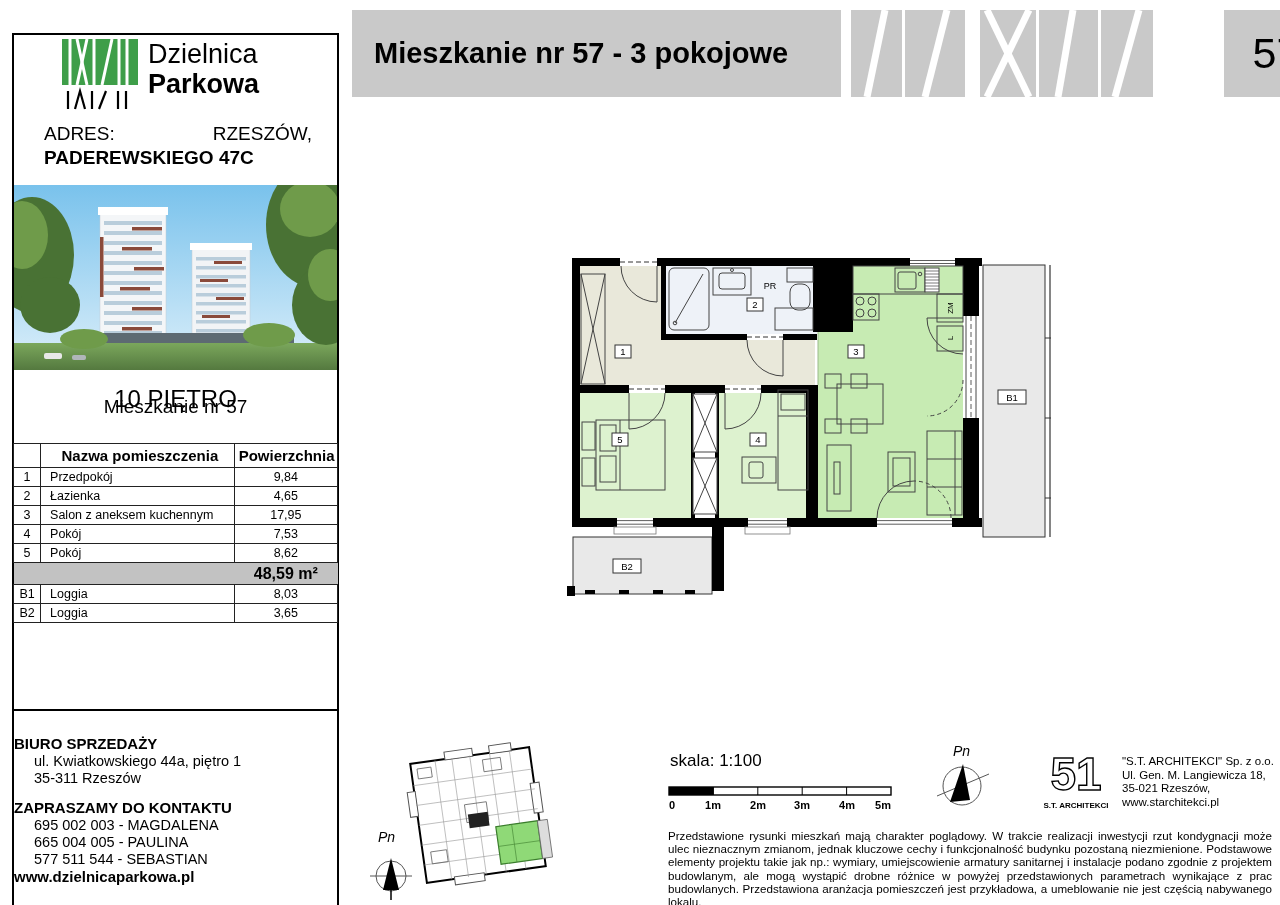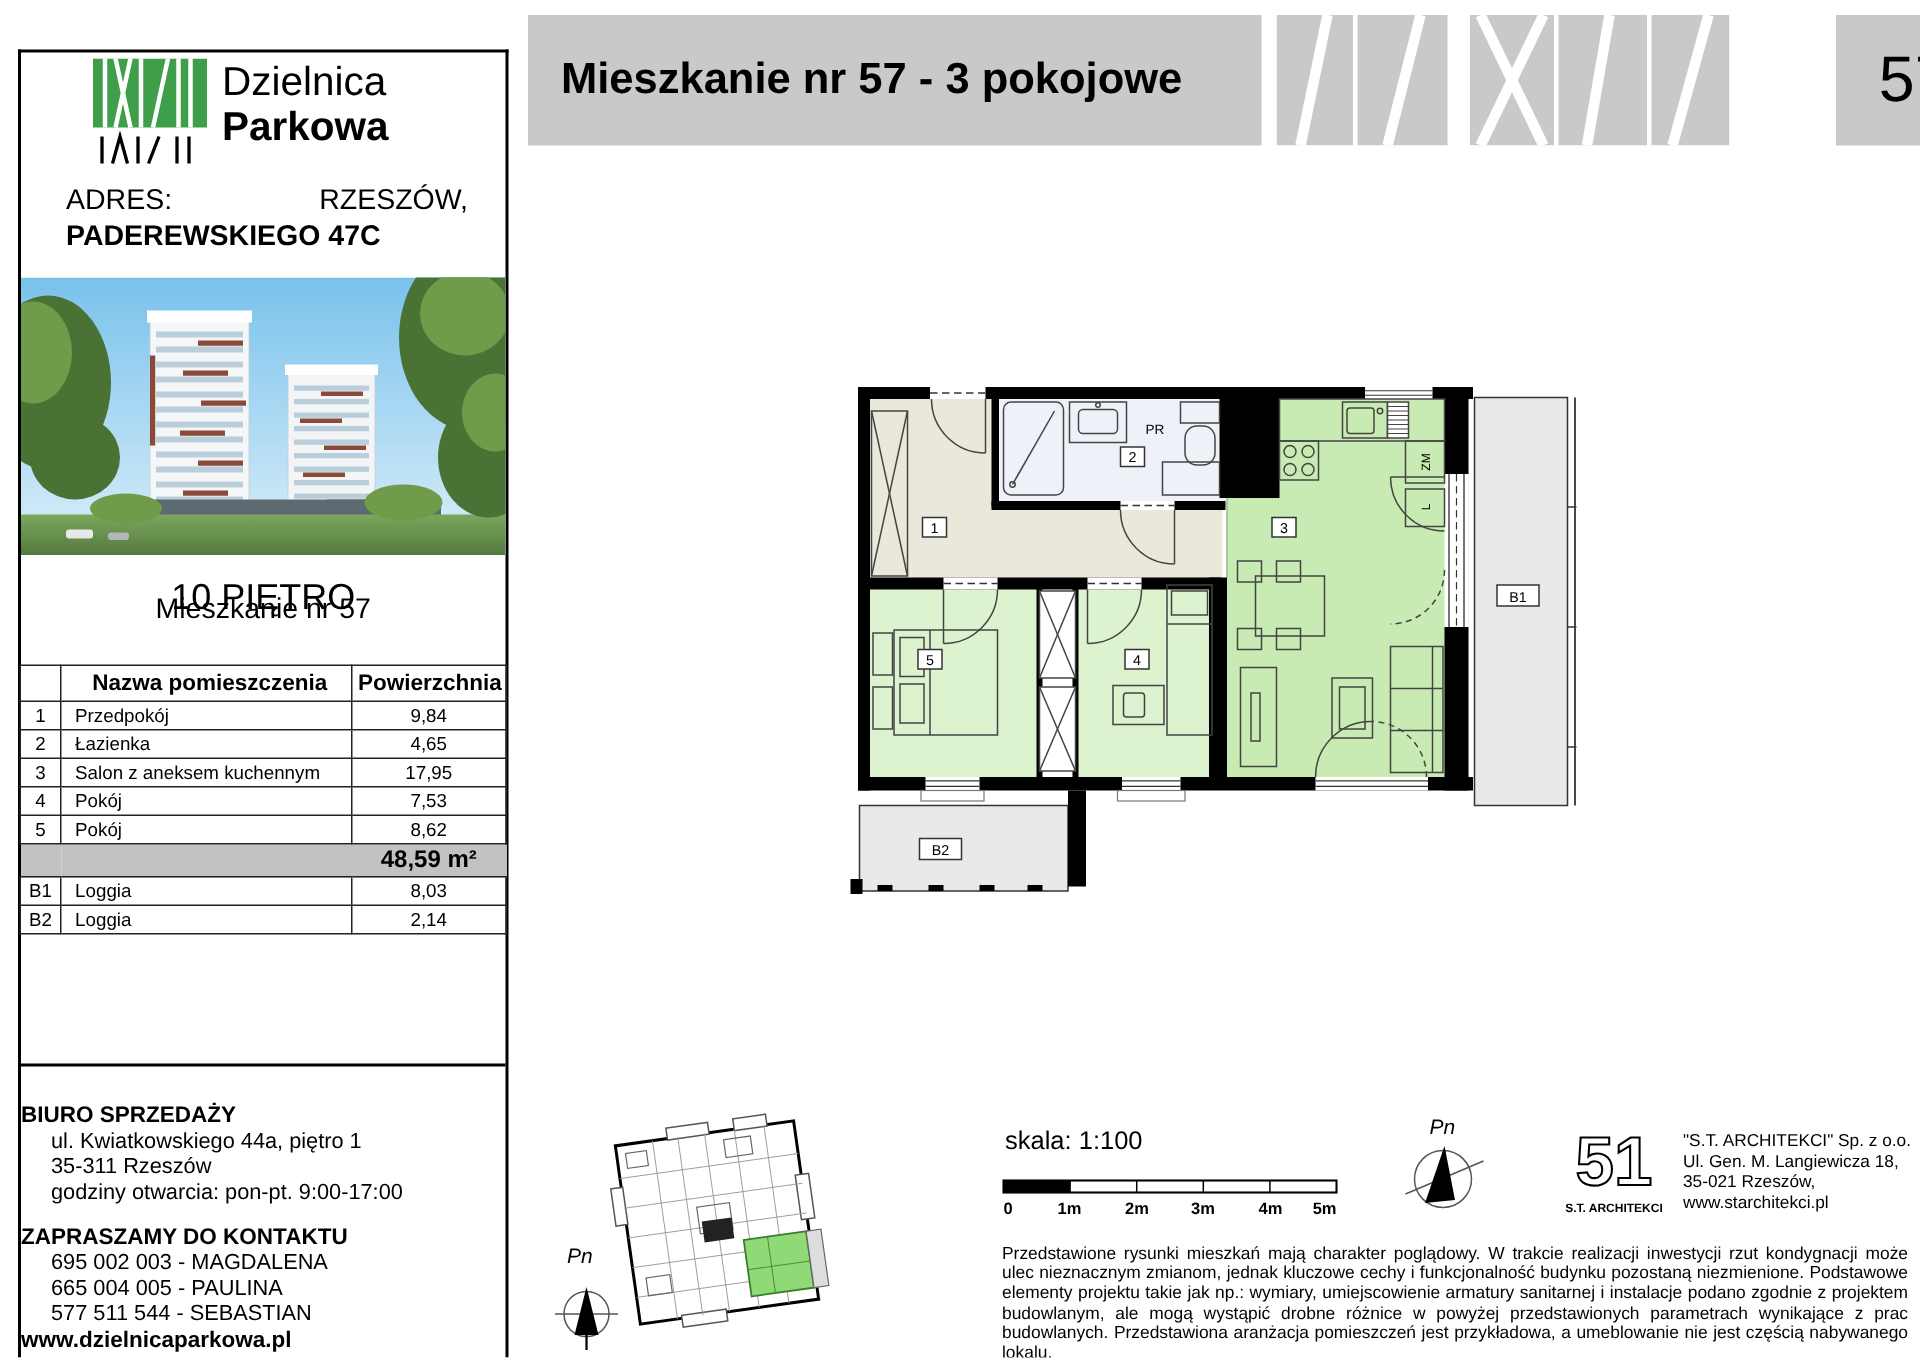--- a/index.html
+++ b/index.html
@@ -203,30 +203,29 @@
       <td class="c-area">48,59 m²</td>
     </tr>
     <tr>
       <td class="c-no">B1</td>
       <td class="c-name">Loggia</td>
       <td class="c-area">8,03</td>
     </tr>
     <tr>
       <td class="c-no">B2</td>
       <td class="c-name">Loggia</td>
-      <td class="c-area">2,14</td>
+      <td class="c-area">3,65</td>
     </tr>
   </tbody>
     </table>
 
   <div class="abs contact">
     <div class="t">BIURO SPRZEDAŻY</div>
     <div class="l">ul. Kwiatkowskiego 44a, piętro 1</div>
     <div class="l">35-311 Rzeszów</div>
-    <div class="l">godziny otwarcia: pon-pt. 9:00-17:00</div>
     <div class="gap"></div>
     <div class="t">ZAPRASZAMY DO KONTAKTU</div>
     <div class="l">695 002 003 - MAGDALENA</div>
     <div class="l">665 004 005 - PAULINA</div>
     <div class="l">577 511 544 - SEBASTIAN</div>
     <div class="w">www.dzielnicaparkowa.pl</div>
   </div>
 </div>
 
 <div class="abs titlebar">

